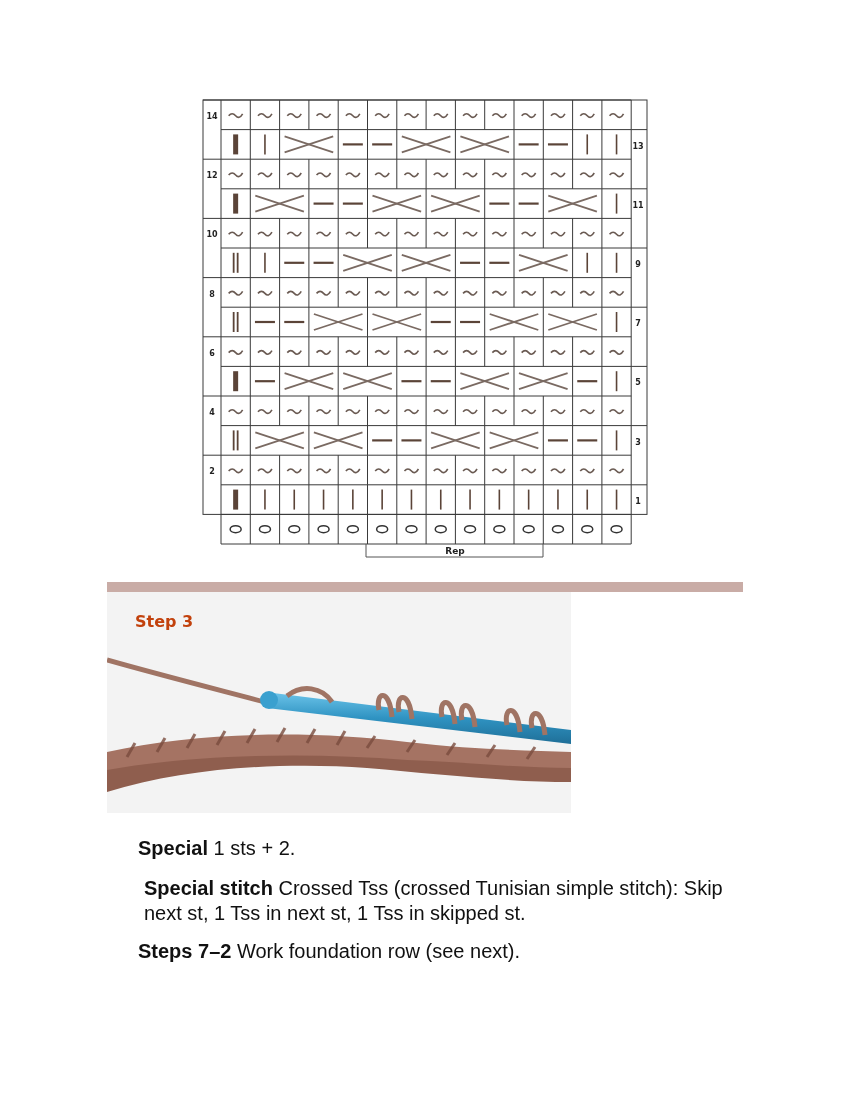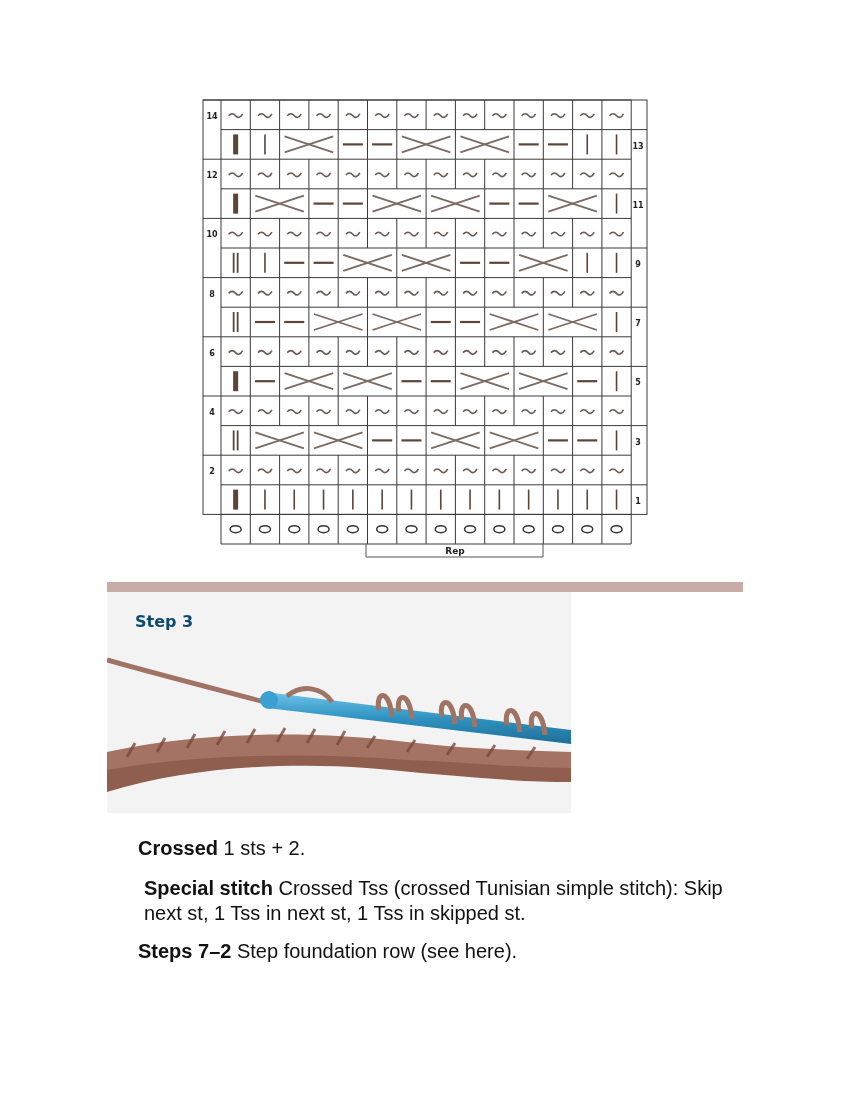--- a/index.html
+++ b/index.html
@@ -1,20 +1,20 @@
 <!DOCTYPE html>
 <html><head>
 <meta charset="utf-8">
 <style>
   html, body { margin: 0; padding: 0; background: #ffffff; }
   body { width: 850px; height: 1100px; position: relative; overflow: hidden; font-family: "Liberation Sans", sans-serif; }
   .chart { position: absolute; left: 0; top: 0; width: 716px; height: 570px; }
   .band { position: absolute; left: 107px; top: 582px; width: 636px; height: 10px; background: #c9aca6; }
   .photo { position: absolute; left: 107px; top: 592px; width: 464px; height: 221px; background: #f3f3f3; overflow: hidden; }
-  .photo-label { position: absolute; left: 28px; top: 20px; font-size: 16px; font-weight: bold; color: #0c4a6e; font-family: "DejaVu Sans", sans-serif; text-align: center; }
+  .photo-label { position: absolute; left: 28px; top: 20px; font-size: 16px; font-weight: bold; color: #c2410c; font-family: "DejaVu Sans", sans-serif; text-align: center; }
   .photo svg { position: absolute; left: 0; top: 0; }
   .text { position: absolute; left: 138px; width: 620px; font-size: 20px; line-height: 25px; color: #111; }
   .text b { font-weight: bold; }
   .p1 { top: 836px; }
   .p2 { top: 876px; margin-left: 6px; }
   .p3 { top: 939px; }
 </style>
 </head>
 <body>
 
@@ -499,15 +499,15 @@
       <path d="M292,120 C288,102 302,97 305,127"></path>
       <path d="M335,125 C331,107 345,102 348,132"></path>
       <path d="M355,128 C351,110 365,105 368,135"></path>
       <path d="M400,133 C396,115 410,110 413,140"></path>
       <path d="M425,136 C421,118 435,113 438,143"></path>
     </g>
   </svg>
   <div class="photo-label">Step 3</div>
 </div>
 
-<div class="text p1"><b>Crossed</b><span> 1 sts + 2.</span></div>
+<div class="text p1"><b>Special</b><span> 1 sts + 2.</span></div>
 <div class="text p2"><b>Special stitch</b><span> Crossed Tss (crossed Tunisian simple stitch): Skip next st, 1 Tss in next st, 1 Tss in skipped st.</span></div>
-<div class="text p3"><b>Steps 7–2</b><span> Step foundation row (see here).</span></div>
+<div class="text p3"><b>Steps 7–2</b><span> Work foundation row (see next).</span></div>
 
 </body></html>

